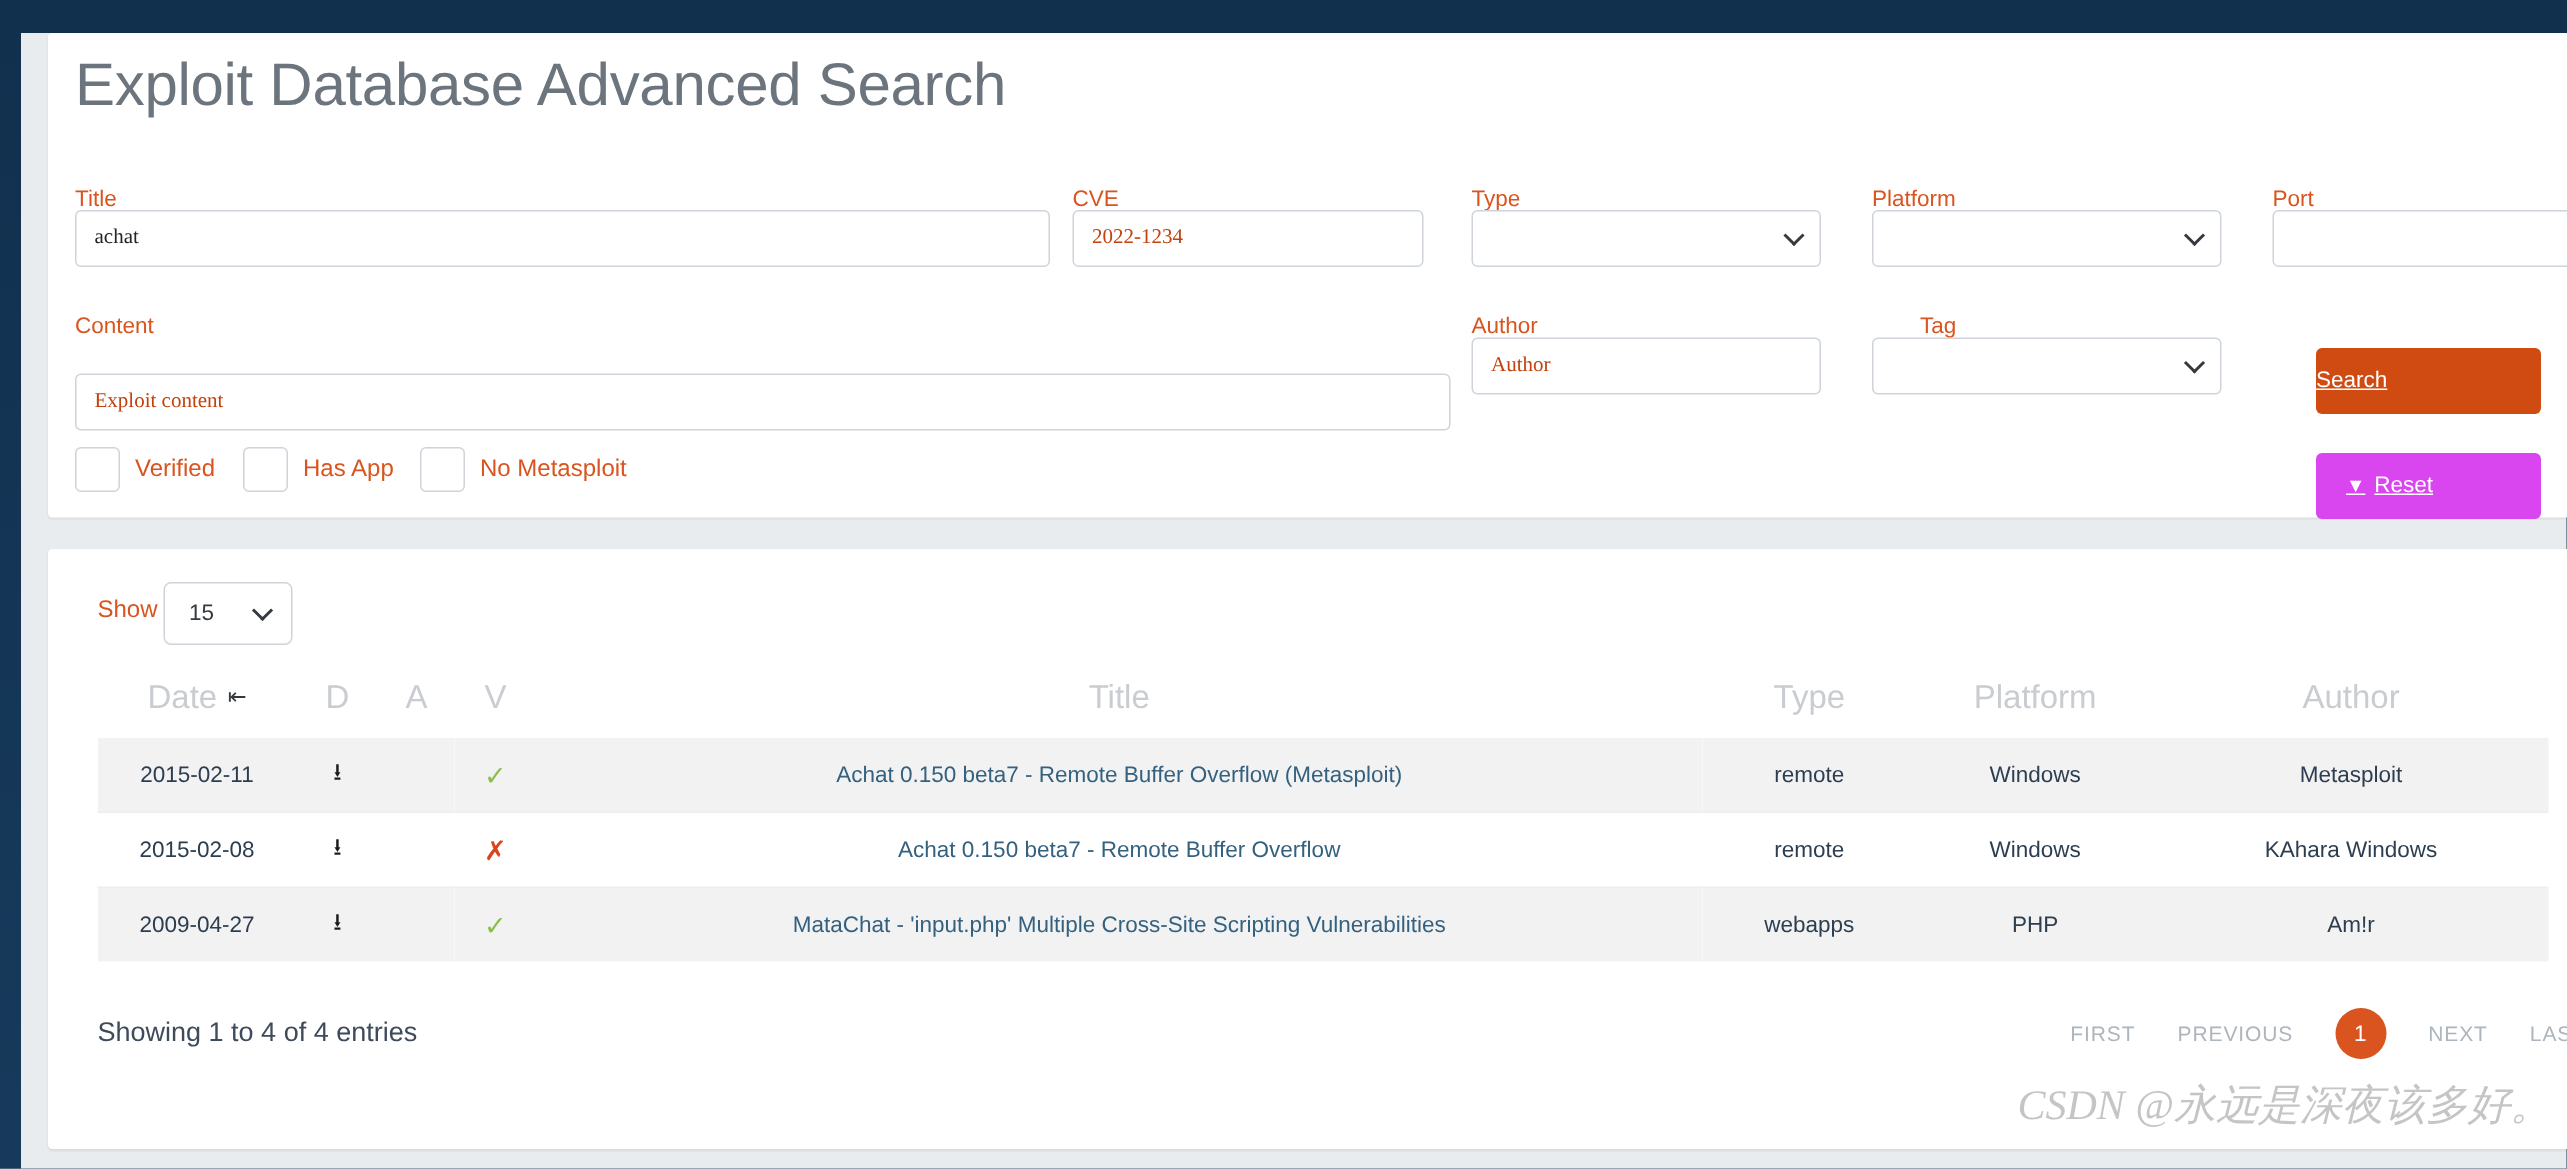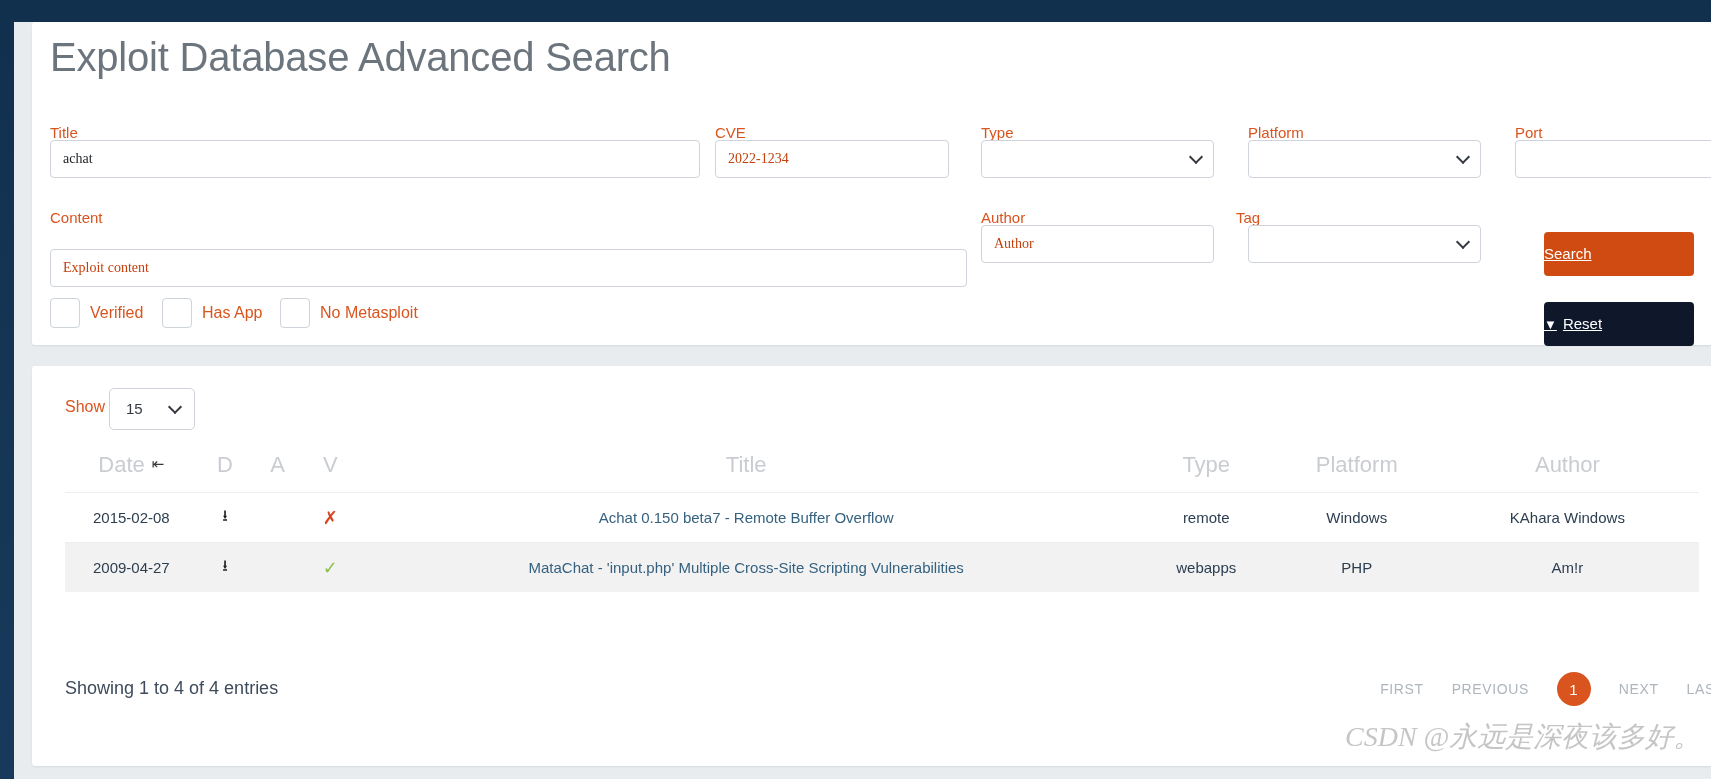--- a/index.html
+++ b/index.html
@@ -119,21 +119,21 @@
     text-align: left;
     line-height: 44px;
     height: 44px;
     white-space: nowrap;
     overflow: hidden;
     cursor: pointer;
     padding: 0;
     text-decoration: underline;
   }
   #btn-search { background: #cf4b12; left: 1512px; top: 210px; width: 150px; }
-  #btn-reset  { background: #0f172a; left: 1512px; top: 280px; width: 150px; }
+  #btn-reset  { background: #d946ef; left: 1512px; top: 280px; width: 150px; padding-left: 20px; }
   #btn-reset .ico { margin-right: 6px; font-size: 13px; }
 
   
   #results-card {
     position: absolute;
     left: 32px;
     top: 366px;
     width: 1700px;
     height: 400px;
     background: #ffffff;
@@ -289,21 +289,21 @@
 
     <div class="field-label" style="left:1483px; top:103px;">Port</div>
     <div class="ctl" style="left:1483px; top:118px; width:233px;"></div>
 
     <div class="field-label" style="left:18px; top:188px;">Content</div>
     <div class="ctl placeholder" style="left:18px; top:203px; width:917px;margin-top:24px;">Exploit content</div>
 
     <div class="field-label" style="left:949px; top:188px;">Author</div>
     <div class="ctl placeholder" style="left:949px; top:203px; width:233px;">Author</div>
 
-    <div class="field-label" style="left:1204px; top:188px;">Tag</div>
+    <div class="field-label" style="left:1248px; top:188px;">Tag</div>
     <div class="ctl select" style="left:1216px; top:203px; width:233px;">
       <span></span>
       <span class="caret"></span>
     </div>
 
     <div class="cbx-wrap" style="left:18px; width:140px;">
       <div class="cbx"></div>
       <div class="cbx-label">Verified</div>
     </div>
     <div class="cbx-wrap" style="left:130px; width:140px;">
@@ -337,20 +337,30 @@
           <th class="c-a">A</th>
           <th class="c-v">V</th>
           <th class="c-title">Title</th>
           <th class="c-type">Type</th>
           <th class="c-plat">Platform</th>
           <th class="c-auth">Author</th>
         </tr>
       </thead>
       <tbody>
 
+        <tr class="odd">
+          <td class="c-date">2015-02-11</td>
+          <td><span class="dl-ico">⭳</span></td>
+          <td></td>
+          <td><span class="ok-ico">✓</span></td>
+          <td class="c-title"><a href="#">Achat 0.150 beta7 - Remote Buffer Overflow (Metasploit)</a></td>
+          <td>remote</td>
+          <td>Windows</td>
+          <td>Metasploit</td>
+        </tr>
 
         <tr class="even">
           <td class="c-date">2015-02-08</td>
           <td><span class="dl-ico">⭳</span></td>
           <td></td>
           <td><span class="no-ico">✗</span></td>
           <td class="c-title"><a href="#">Achat 0.150 beta7 - Remote Buffer Overflow</a></td>
           <td>remote</td>
           <td>Windows</td>
           <td>KAhara Windows</td>

